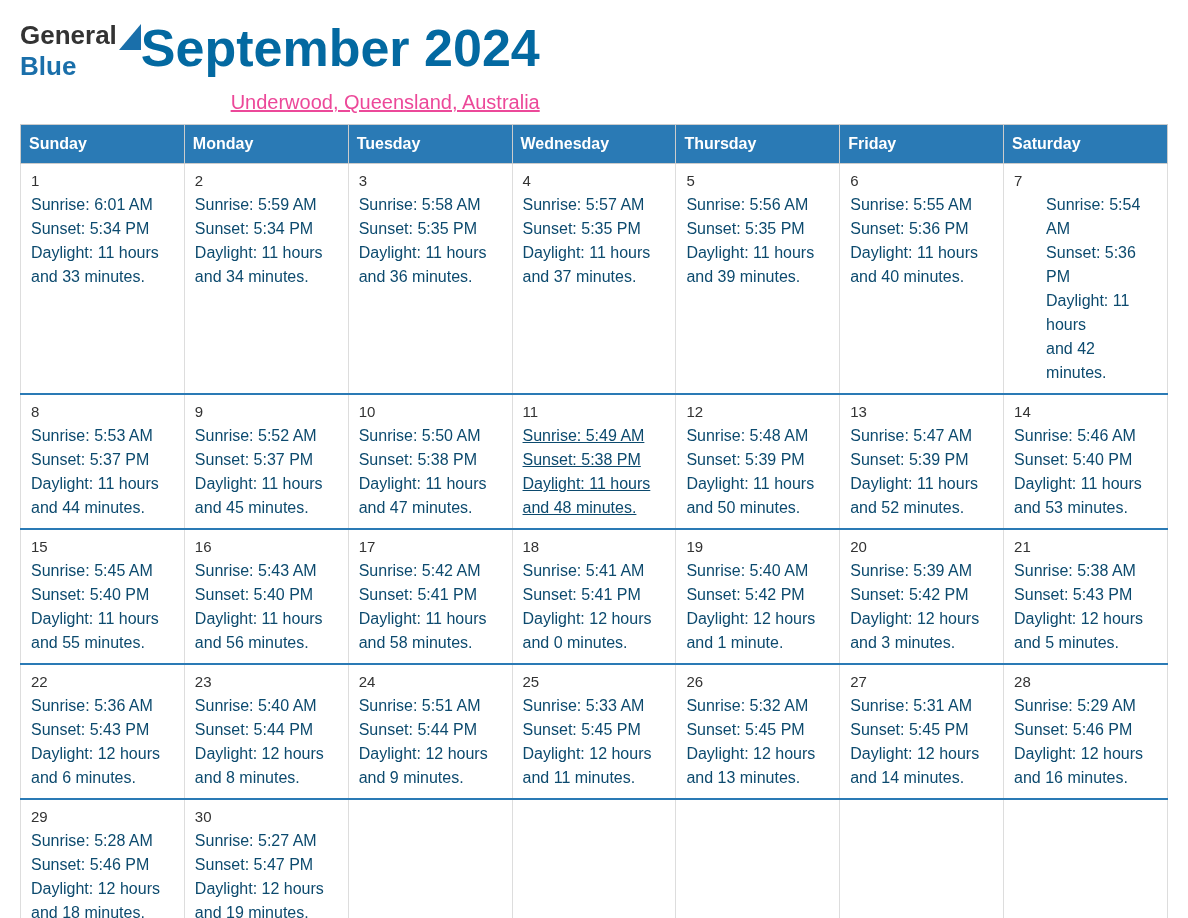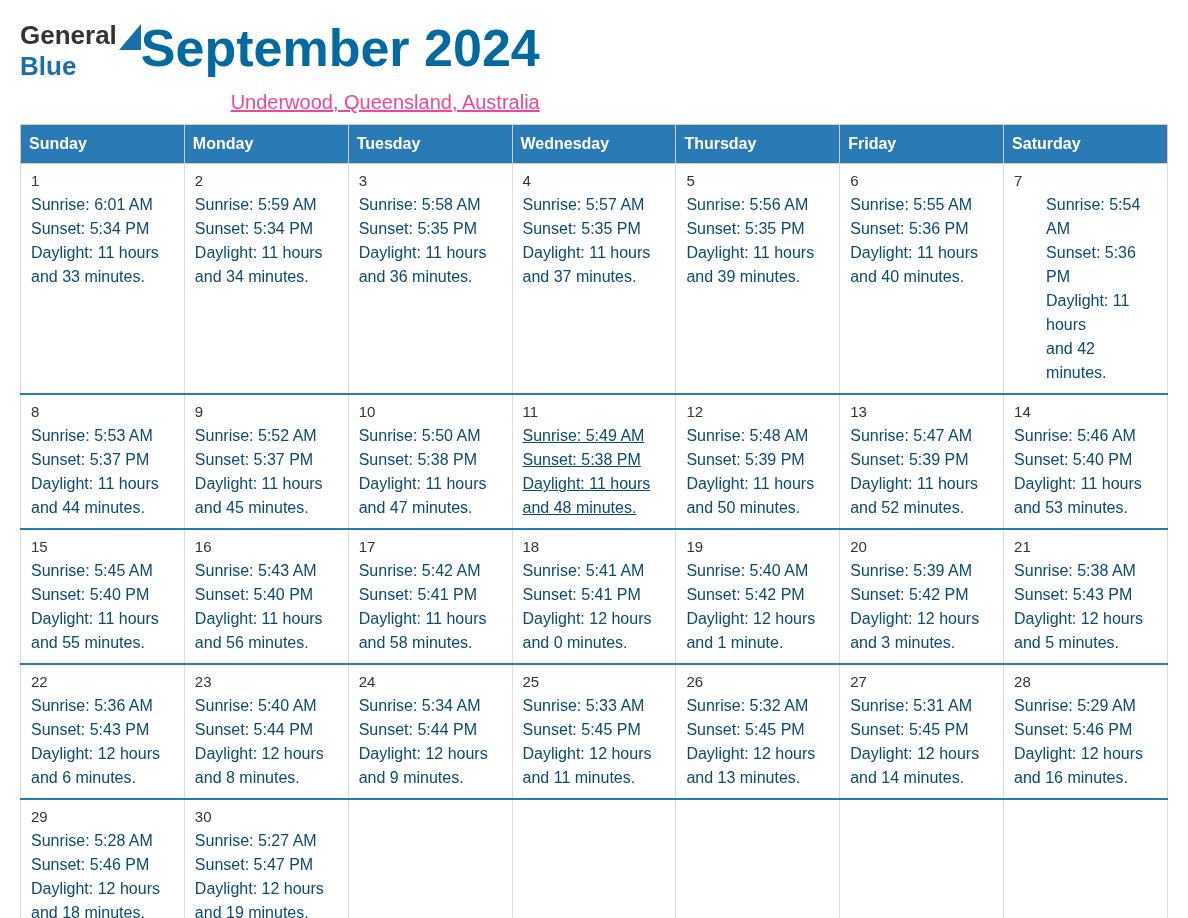--- a/index.html
+++ b/index.html
@@ -290,21 +290,21 @@
         </td>
         <td>
           <span class="day-number">23</span>
           <div class="day-info" style="white-space: pre-line;">Sunrise: 5:40 AM
 Sunset: 5:44 PM
 Daylight: 12 hours
 and 8 minutes.</div>
         </td>
         <td>
           <span class="day-number">24</span>
-          <div class="day-info" style="white-space: pre-line;">Sunrise: 5:34 AM
+          <div class="day-info" style="white-space: pre-line;">Sunrise: 5:51 AM
 Sunset: 5:44 PM
 Daylight: 12 hours
 and 9 minutes.</div>
         </td>
         <td>
           <span class="day-number">25</span>
           <div class="day-info" style="white-space: pre-line;">Sunrise: 5:33 AM
 Sunset: 5:45 PM
 Daylight: 12 hours
 and 11 minutes.</div>

